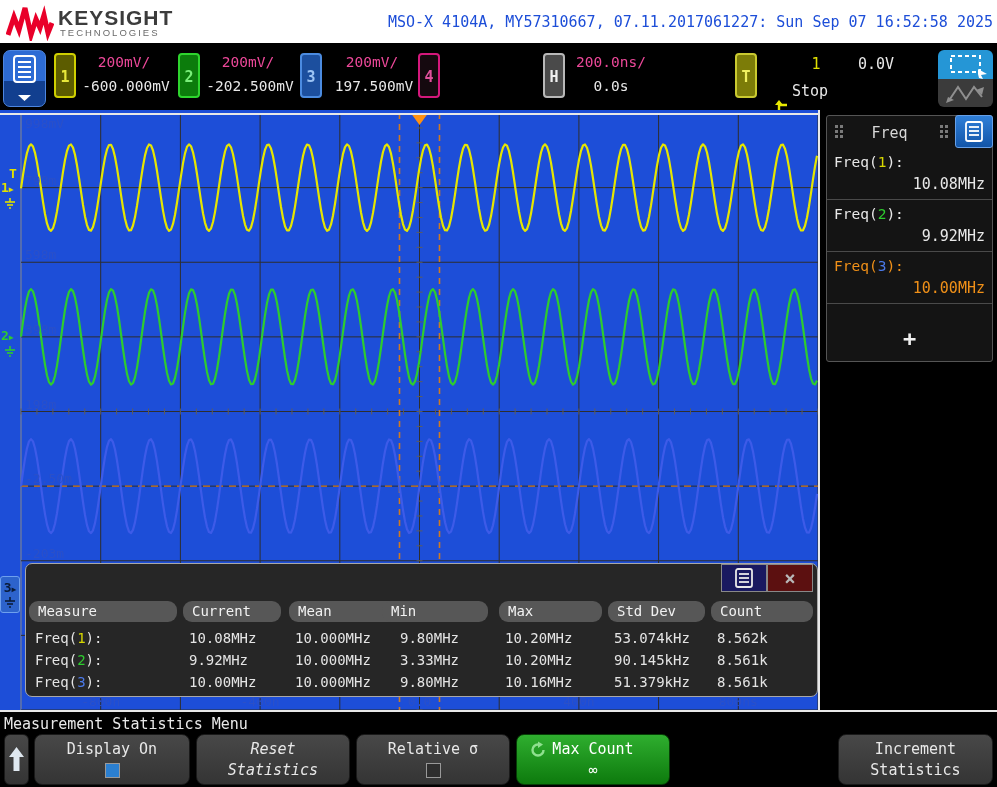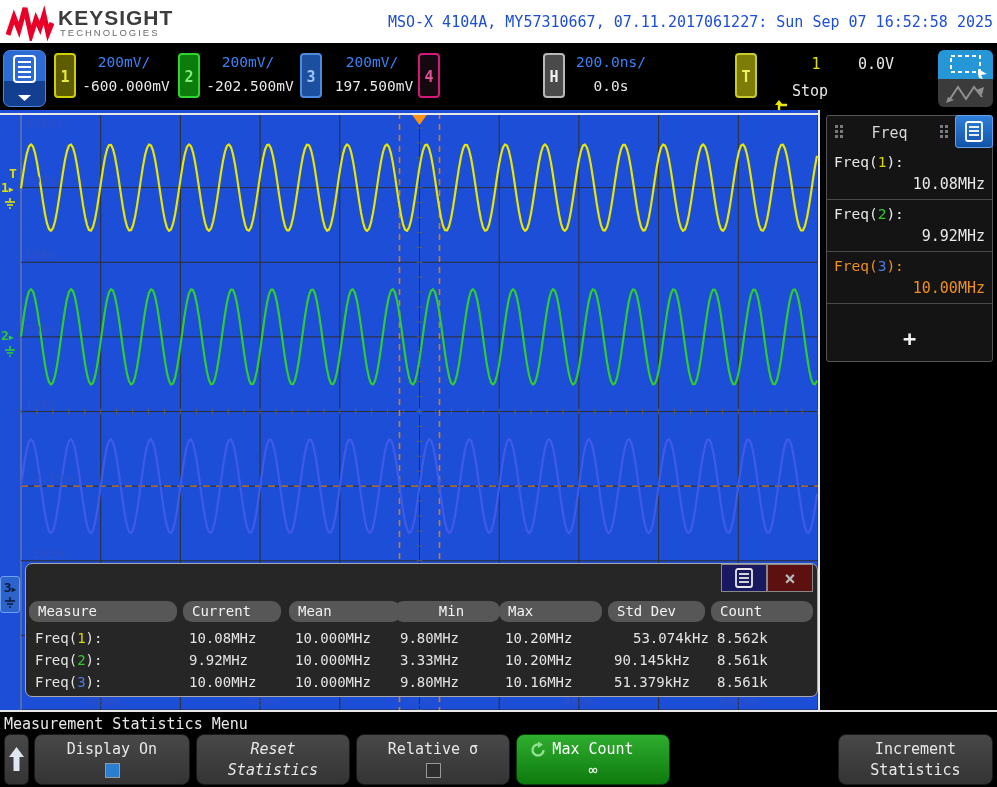--- a/index.html
+++ b/index.html
@@ -23,21 +23,21 @@
       background:linear-gradient(#2d6bd4 0%, #2d6bd4 55%, #123f8f 55%, #123f8f 100%);
       border:1px solid #4d86e0; }
   .chbox { position:absolute; top:10px; width:22px; height:45px; border-radius:4px;
            font-size:15px; font-weight:bold; text-align:center; line-height:45px; }
   .ch1box { left:54px; background:#5c5c00; border:2px solid #cfcf00; color:#e8e83a; }
   .ch2box { left:178px; background:#0c7c0c; border:2px solid #2ed52e; color:#7aef7a; }
   .ch3box { left:300px; background:#1c4f9e; border:2px solid #4b8be0; color:#9cc4f4; }
   .ch4box { left:418px; background:#15090f; border:2px solid #d4187c; color:#e0509c; }
   .hbox   { left:543px; background:#4a4a4a; border:2px solid #b8b8b8; color:#f0f0f0; }
   .tbox   { left:735px; background:#7c7c08; border:2px solid #caca30; color:#f0f060; }
-  .rd-top { position:absolute; top:11px; font-size:14.5px; color:#3b82f6; text-align:center; }
+  .rd-top { position:absolute; top:11px; font-size:14.5px; color:#ec4899; text-align:center; }
   .rd-bot { position:absolute; top:35px; font-size:14.5px; color:#e8e8e8; text-align:center; }
   #trig-source { position:absolute; left:806px; top:12px; font-size:15px; color:#e0e000; width:20px; text-align:center;}
   #trig-level  { position:absolute; left:848px; top:12px; font-size:15px; color:#e8e8e8; width:56px; text-align:center;}
   #run-state   { position:absolute; left:778px; top:39px; font-size:15px; color:#e8e8e8; width:64px; text-align:center;}
   #zoom-btn-top { position:absolute; left:938px; top:7px; width:55px; height:29px; background:#2596d6;
                   border-radius:6px 6px 0 0; }
   #zoom-btn-bot { position:absolute; left:938px; top:36px; width:55px; height:28px; background:#3b3b3b;
                   border-radius:0 0 6px 6px; }
 
   
@@ -366,31 +366,31 @@
         <line x1="17" y1="9" x2="27" y2="9" stroke="#e8e8e8" stroke-width="1.8"></line>
         <line x1="17" y1="13" x2="27" y2="13" stroke="#e8e8e8" stroke-width="1.8"></line>
         <line x1="17" y1="17" x2="27" y2="17" stroke="#e8e8e8" stroke-width="1.8"></line>
       </svg>
     </div>
     <div id="stats-close-btn">×</div>
 
     <div class="pill" style="left:3px;width:148px;">Measure</div>
     <div class="pill" style="left:157px;width:98px;">Current</div>
     <div class="pill" style="left:263px;width:112px;">Mean</div>
-    <div class="pill" style="left:368px;width:106px;text-align:center;">Min</div>
+    <div class="pill" style="left:356px;width:106px;">Min</div>
     <div class="pill" style="left:473px;width:103px;">Max</div>
     <div class="pill" style="left:582px;width:97px;">Std Dev</div>
     <div class="pill" style="left:685px;width:102px;">Count</div>
 
     <div class="tcell" style="left:9px;top:63px;"><span>Freq(</span><span class="d1">1</span><span>):</span></div>
     <div class="tcell" style="left:163px;top:63px;">10.08MHz</div>
     <div class="tcell" style="left:269px;top:63px;">10.000MHz</div>
     <div class="tcell" style="left:374px;top:63px;">9.80MHz</div>
     <div class="tcell" style="left:479px;top:63px;">10.20MHz</div>
-    <div class="tcell" style="left:607px;top:63px;">53.074kHz</div>
+    <div class="tcell" style="left:588px;top:63px;">53.074kHz</div>
     <div class="tcell" style="left:691px;top:63px;">8.562k</div>
 
     <div class="tcell" style="left:9px;top:85px;"><span>Freq(</span><span class="d2">2</span><span>):</span></div>
     <div class="tcell" style="left:163px;top:85px;">9.92MHz</div>
     <div class="tcell" style="left:269px;top:85px;">10.000MHz</div>
     <div class="tcell" style="left:374px;top:85px;">3.33MHz</div>
     <div class="tcell" style="left:479px;top:85px;">10.20MHz</div>
     <div class="tcell" style="left:588px;top:85px;">90.145kHz</div>
     <div class="tcell" style="left:691px;top:85px;">8.561k</div>
 

